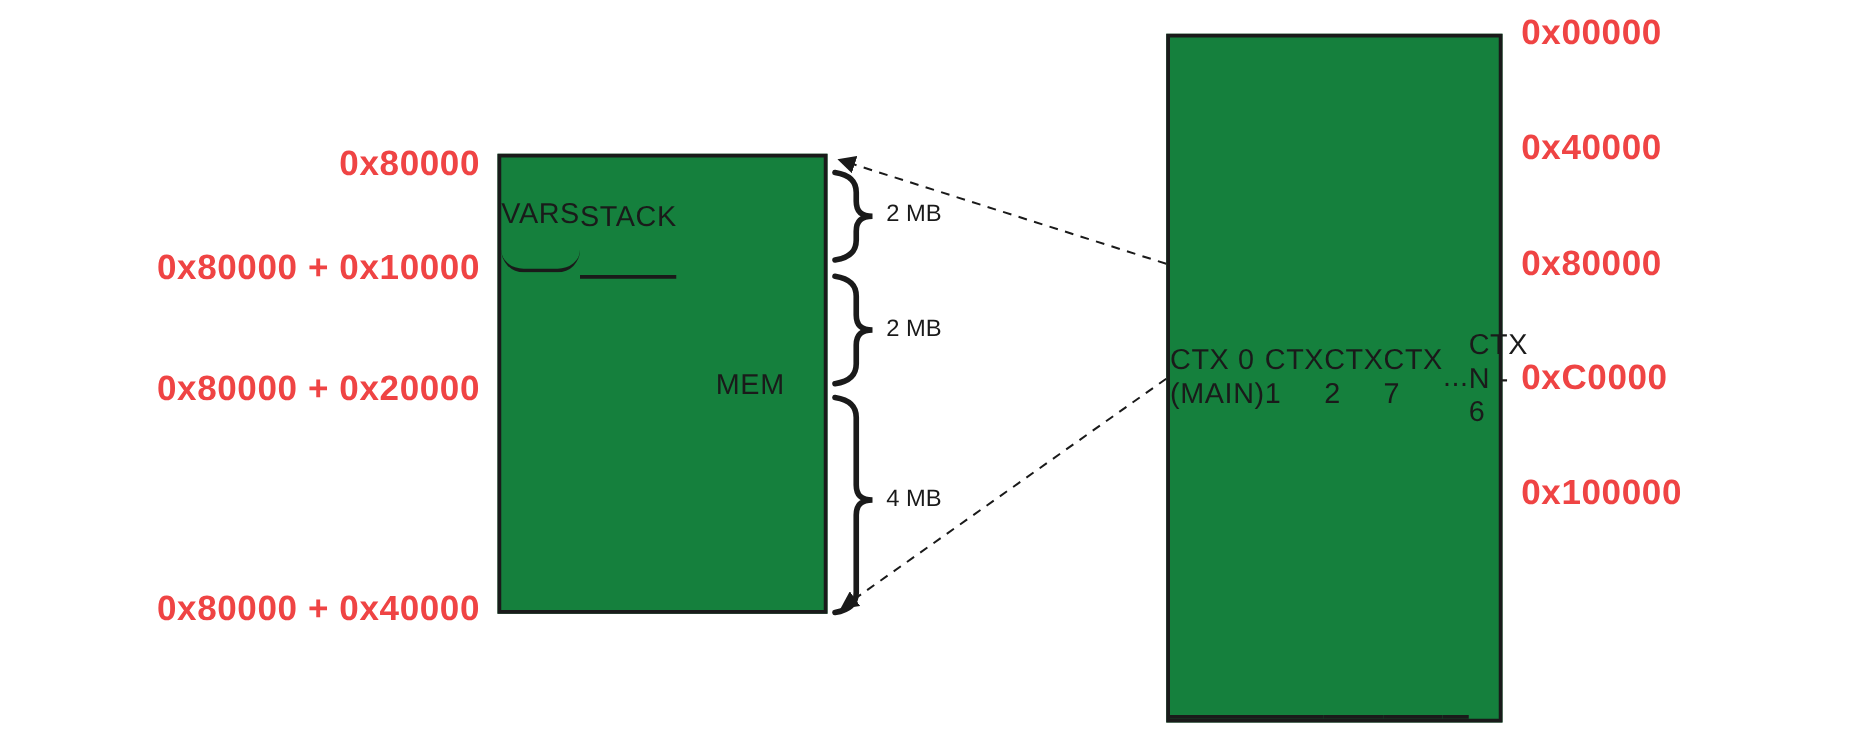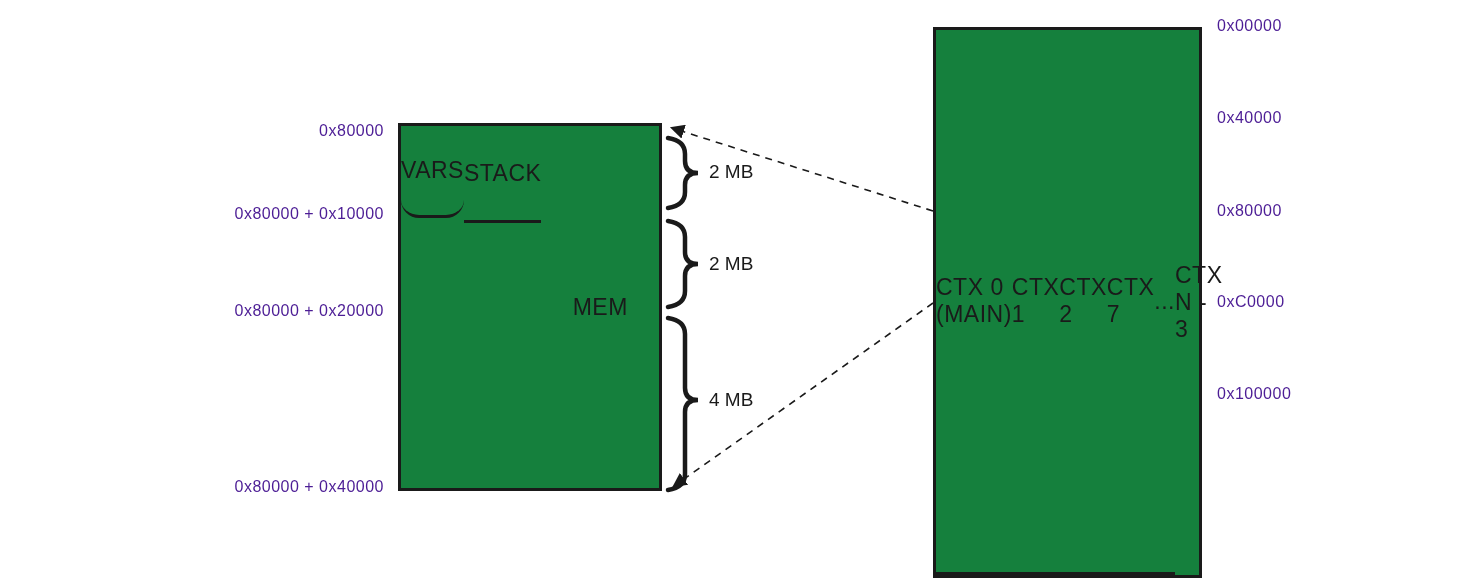--- a/index.html
+++ b/index.html
@@ -11,26 +11,27 @@
   .canvas {
     position: relative;
     width: 1480px;
     height: 588px;
     background: #ffffff;
     overflow: hidden;
     color: #1a1a1a;
   }
   .addr {
     position: absolute;
-    font-size: 16px;
+    font-size: 28px;
     line-height: 22px;
     white-space: nowrap;
     transform: translateY(-50%);
-    color: #4c1d95;
+    color: #ef4444;
     letter-spacing: 0.5px;
+    font-weight: bold;
   }
   .addr-left {
     left: 0;
     width: 384px;
     text-align: right;
   }
   .addr-right {
     left: 1217px;
     text-align: left;
   }
@@ -105,21 +106,21 @@
   <div class="size-label" style="top:172px">2 MB</div>
   <div class="size-label" style="top:264px">2 MB</div>
   <div class="size-label" style="top:400px">4 MB</div>
 
   <div class="membox" id="map-box">
     <div class="sect">CTX 0 (MAIN)</div>
     <div class="sect">CTX 1</div>
     <div class="sect">CTX 2</div>
     <div class="sect">CTX 7</div>
     <div class="sect">...</div>
-    <div class="sect">CTX N - 3</div>
+    <div class="sect">CTX N - 6</div>
   </div>
 
   <div class="addr addr-right" style="top:26px">0x00000</div>
   <div class="addr addr-right" style="top:118px">0x40000</div>
   <div class="addr addr-right" style="top:211px">0x80000</div>
   <div class="addr addr-right" style="top:302px">0xC0000</div>
   <div class="addr addr-right" style="top:394px">0x100000</div>
 
   <svg class="overlay" width="1480" height="588" viewBox="0 0 1480 588">
     <defs>

